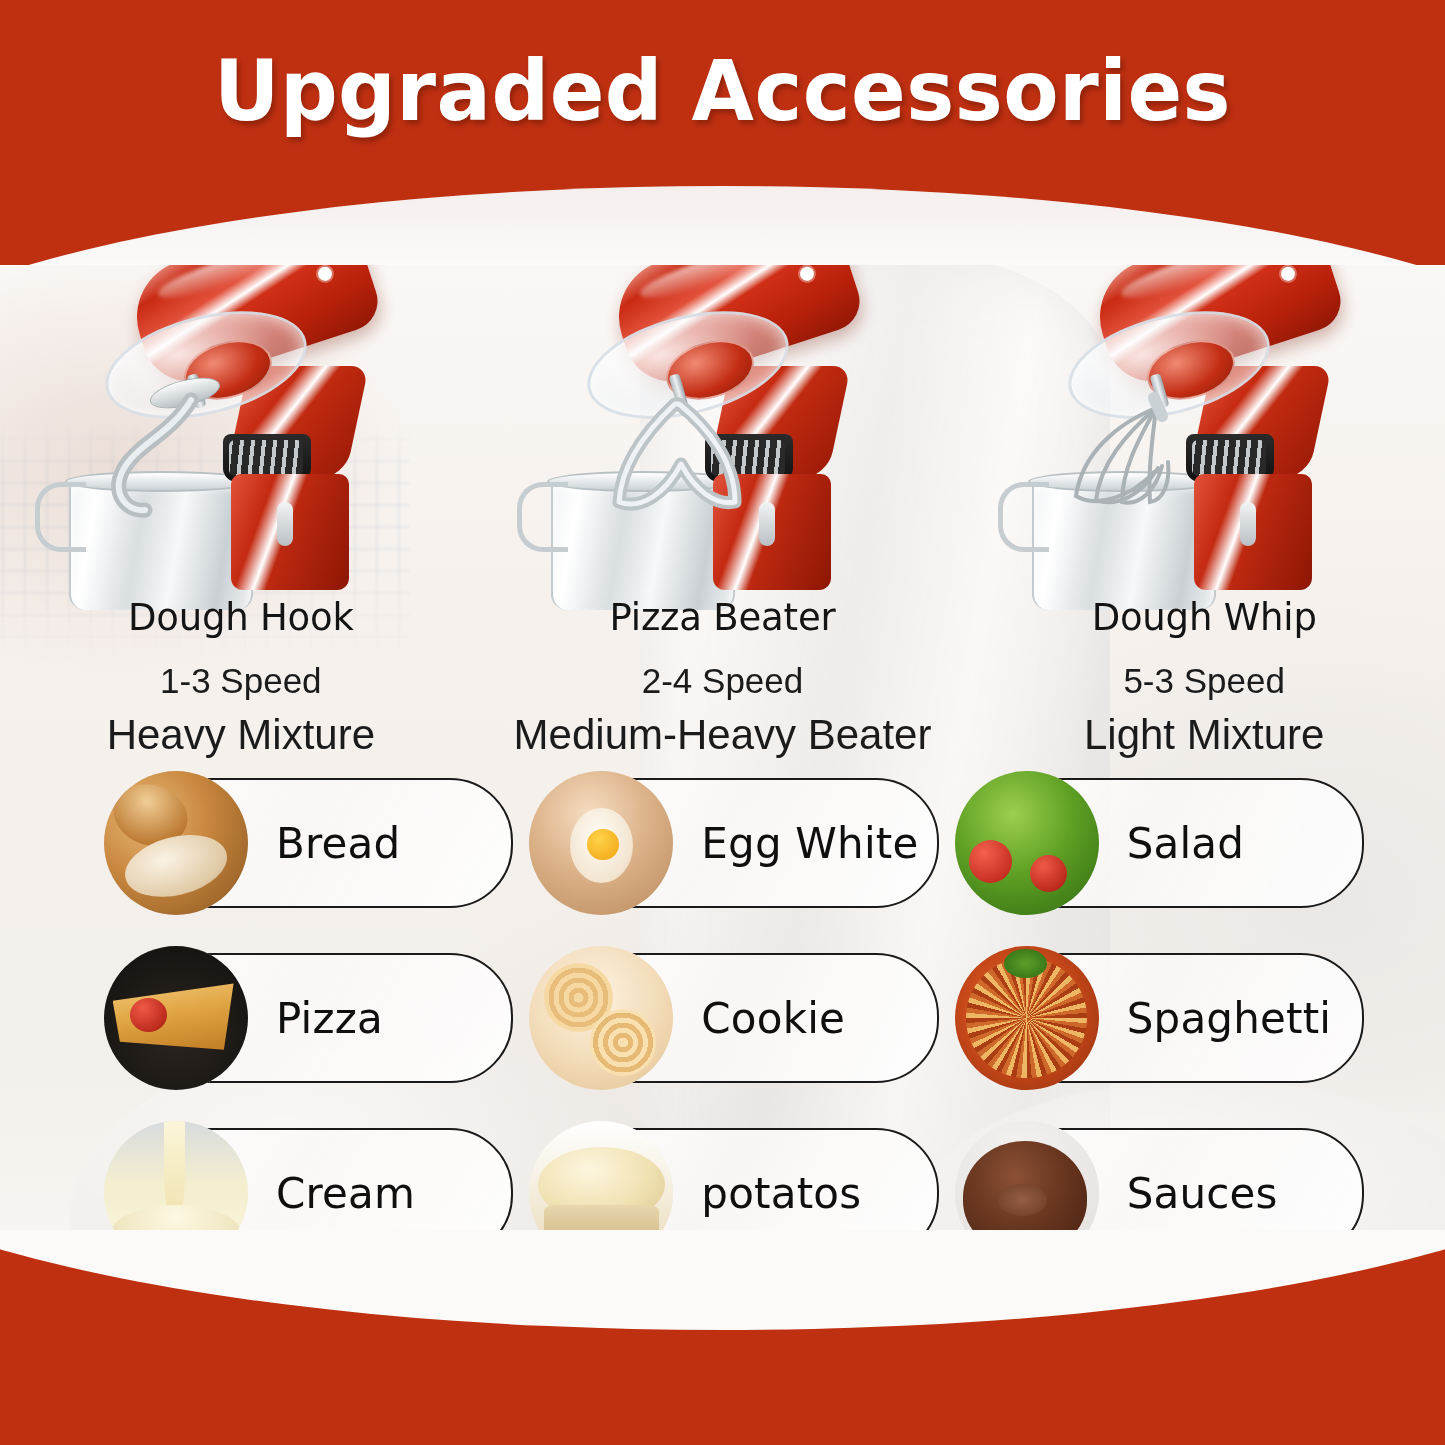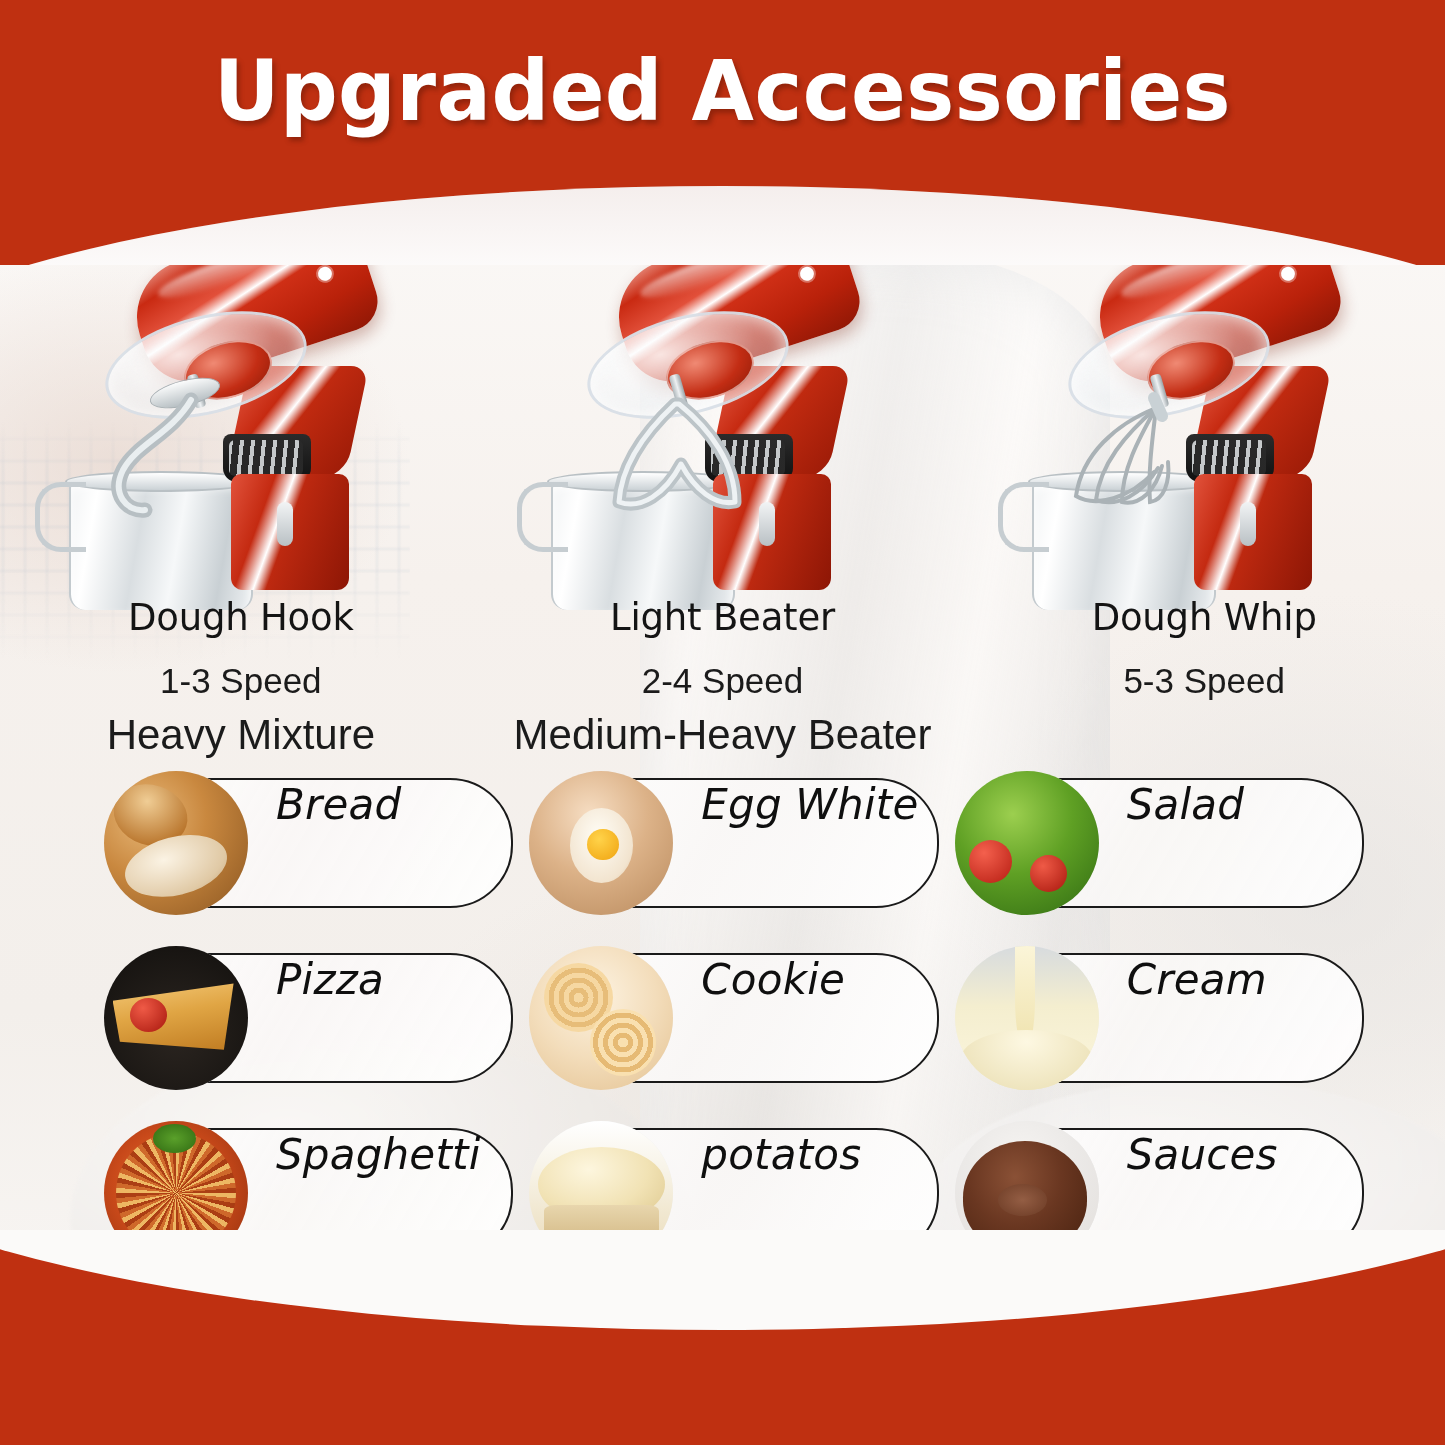--- a/index.html
+++ b/index.html
@@ -122,21 +122,21 @@
   .acc-name{font-size:37px;font-weight:normal;color:#141414;letter-spacing:-.2px;line-height:1.18;
     font-family:"DejaVu Sans","Liberation Sans",sans-serif;}
   .acc-speed{font-size:35px;color:#1b1b1b;line-height:1.42;margin-top:16px;font-weight:400;}
   .acc-mix{font-size:42px;color:#1b1b1b;line-height:1.42;font-weight:400;}
 
   
   .grid{position:absolute;left:108px;top:778px;width:1256px;z-index:5;
     display:grid;grid-template-columns:repeat(3,1fr);gap:45px 20px;}
   .pill{position:relative;height:126px;border:2.6px solid #1a1a1a;border-radius:63px;
     background:linear-gradient(120deg,rgba(255,255,255,.94) 0%,rgba(250,248,247,.88) 45%,rgba(255,255,255,.92) 100%);
-    display:flex;align-items:flex-start;font-style:italic;}
+    display:flex;align-items:center;}
   .pill-thumb{position:absolute;left:-6px;top:-9px;width:144px;height:144px;border-radius:50%;
     overflow:hidden;background:#eee;}
   .pill-text{margin-left:166px;font-size:42px;color:#0f0f0f;letter-spacing:.2px;
     font-family:"DejaVu Sans","Liberation Sans",sans-serif;}
 
   
   .th{position:absolute;inset:0;}
   .bread{background:radial-gradient(circle at 30% 32%, #e8b878 0%, #c9883f 42%, #8a5520 100%);}
   .bread:after{content:"";position:absolute;left:14%;top:46%;width:72%;height:40%;border-radius:50%;
     background:radial-gradient(ellipse at 40% 35%,#fbf3e4 0%,#e0c9a5 70%,#c2a177 100%);transform:rotate(-14deg);}
@@ -302,28 +302,29 @@
 
   <div class="labels">
 
     <div class="label-cell">
       <div class="acc-name">Dough Hook</div>
       <div class="acc-speed">1-3 Speed</div>
       <div class="acc-mix">Heavy Mixture</div>
     </div>
 
     <div class="label-cell">
-      <div class="acc-name">Light Beater</div>
+      <div class="acc-name">Pizza Beater</div>
       <div class="acc-speed">2-4 Speed</div>
       <div class="acc-mix">Medium-Heavy Beater</div>
     </div>
 
     <div class="label-cell">
       <div class="acc-name">Dough Whip</div>
       <div class="acc-speed">5-3 Speed</div>
+      <div class="acc-mix">Light Mixture</div>
     </div>
   </div>
 
   <div class="grid">
 
     <div class="pill">
       <div class="pill-thumb">
           <div class="th bread"></div>
         </div>
       <div class="pill-text">Bread</div>
@@ -352,30 +353,30 @@
 
     <div class="pill">
       <div class="pill-thumb">
           <div class="th cookie"></div>
         </div>
       <div class="pill-text">Cookie</div>
     </div>
 
     <div class="pill">
       <div class="pill-thumb">
+          <div class="th spaghetti"></div>
+        </div>
+      <div class="pill-text">Spaghetti</div>
+    </div>
+
+    <div class="pill">
+      <div class="pill-thumb">
           <div class="th cream"></div>
         </div>
       <div class="pill-text">Cream</div>
-    </div>
-
-    <div class="pill">
-      <div class="pill-thumb">
-          <div class="th spaghetti"></div>
-        </div>
-      <div class="pill-text">Spaghetti</div>
     </div>
 
     <div class="pill">
       <div class="pill-thumb">
           <div class="th potato"></div>
         </div>
       <div class="pill-text">potatos</div>
     </div>
 
     <div class="pill">

